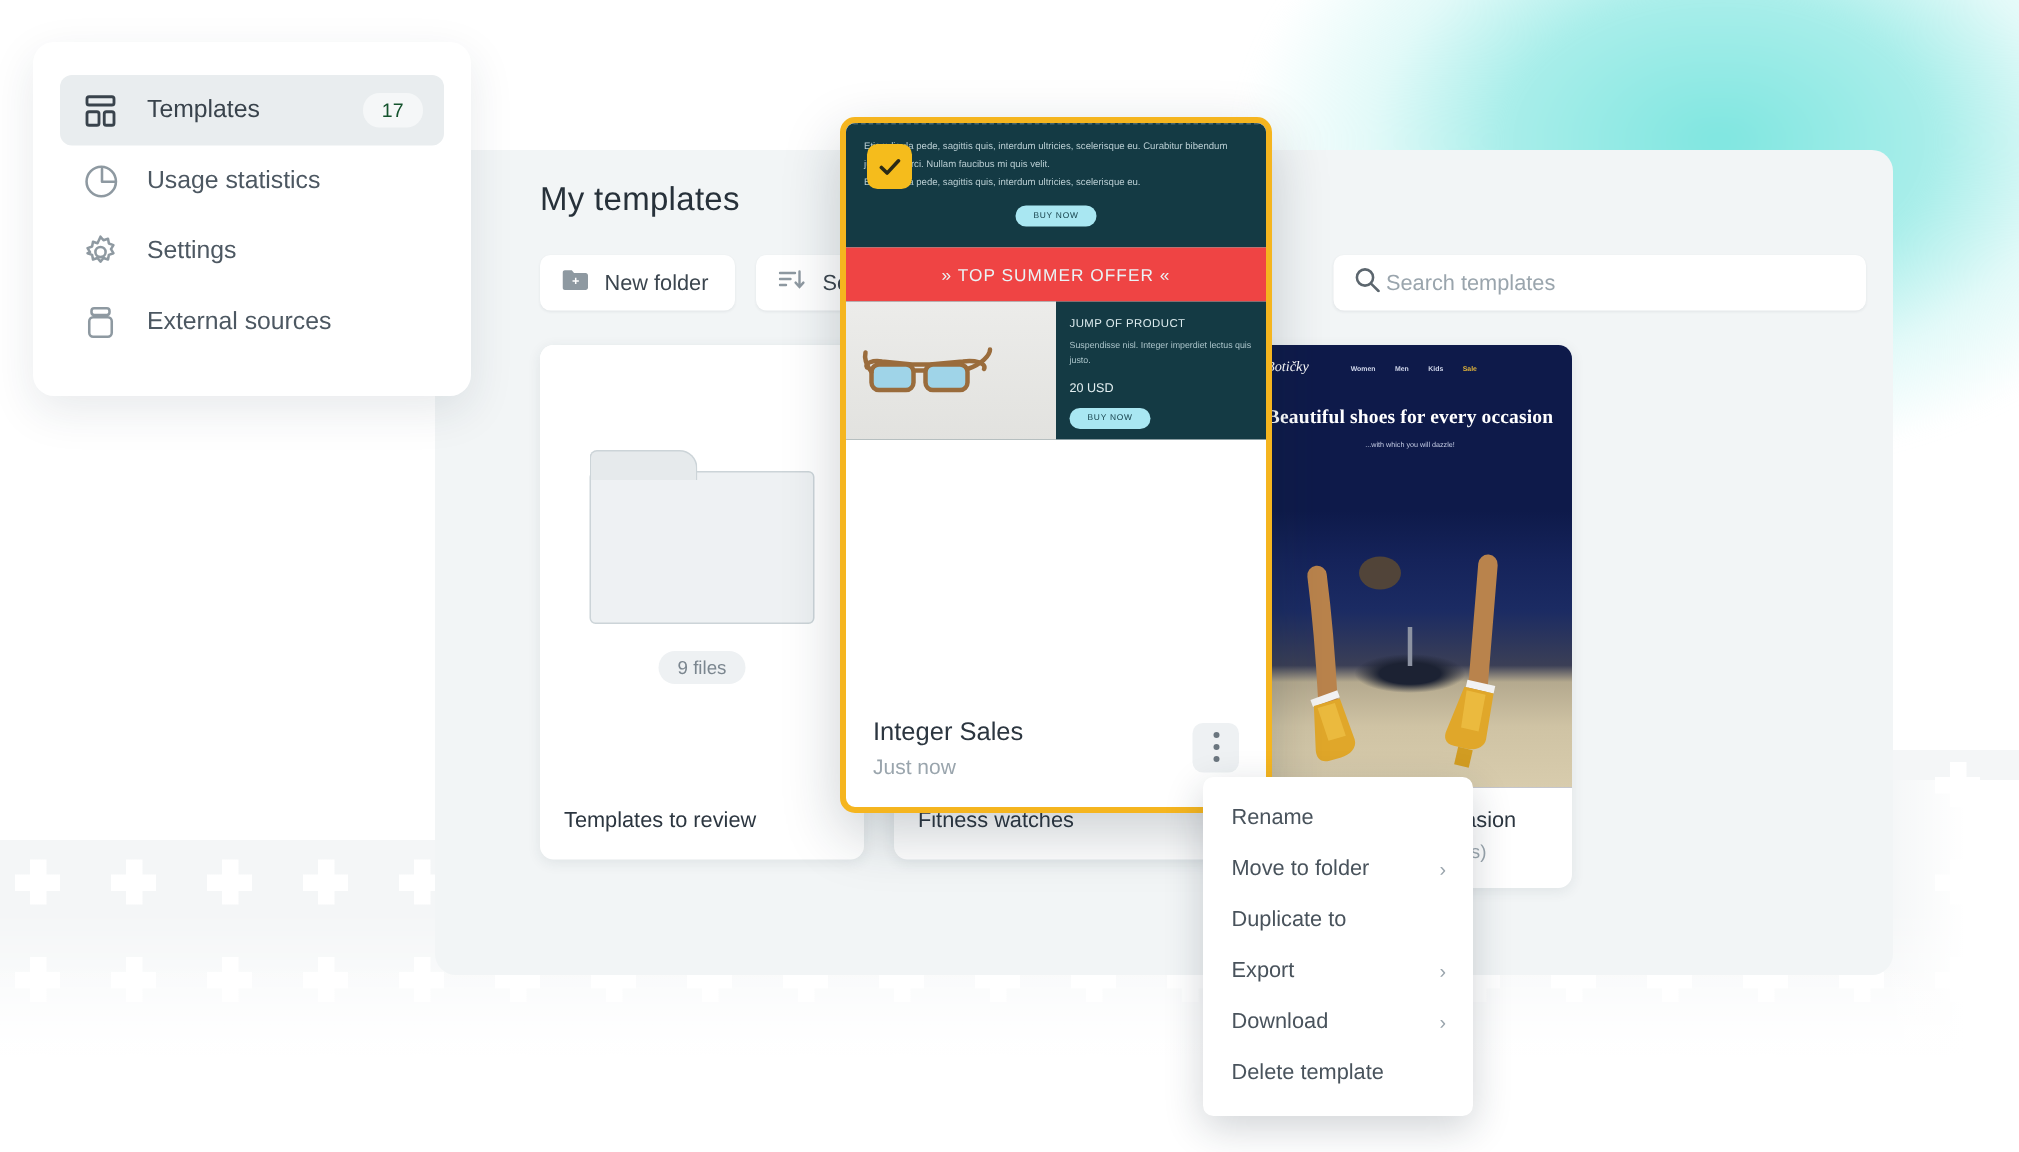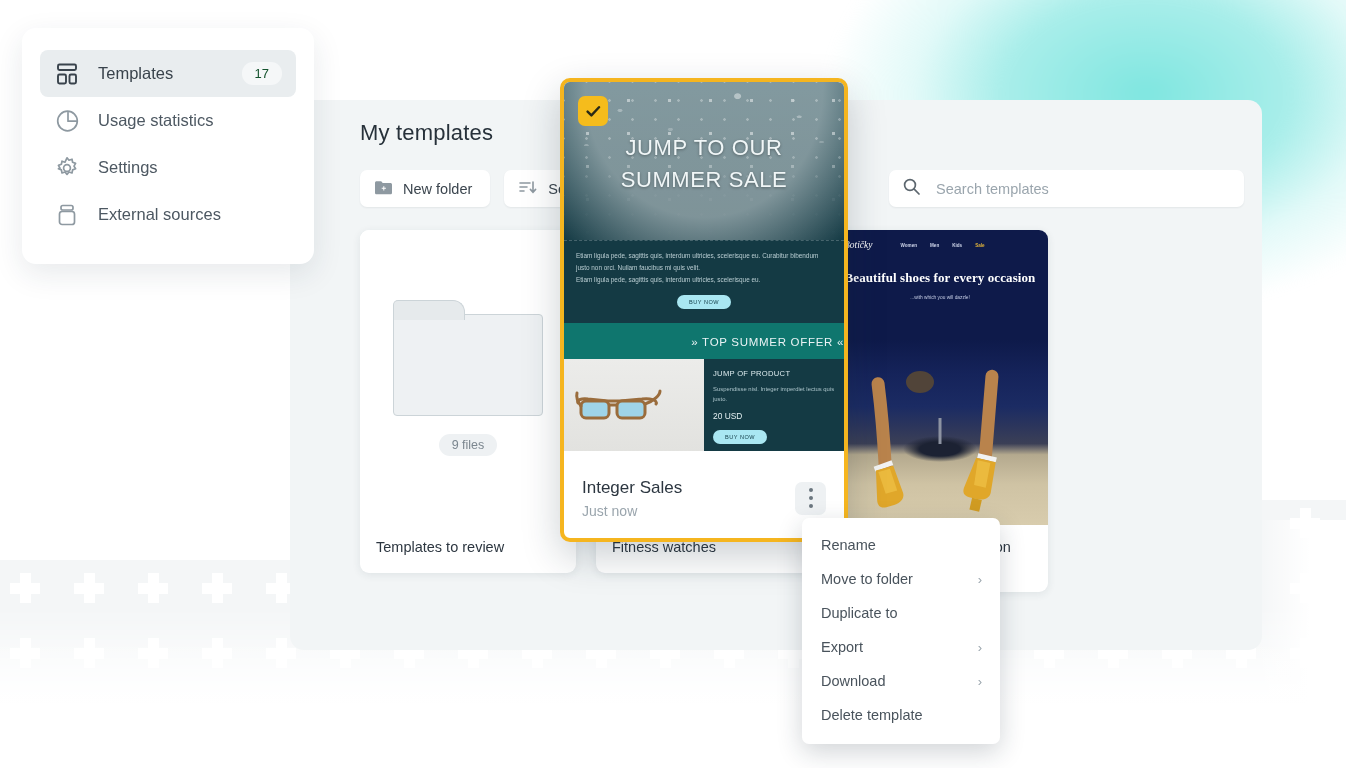--- a/index.html
+++ b/index.html
@@ -102,21 +102,21 @@
   .tool-btn svg { flex: 0 0 auto; }
 
   .search-wrap {
     position: absolute;
     right: 18px; top: 70px;
     width: 355px; height: 37px;
     background: #ffffff;
     border-radius: 7px;
     display: flex; align-items: center;
     padding: 0 14px;
-    gap: 16px;
+    gap: 4px;
     box-shadow: 0 1px 2px rgba(30,45,60,.07);
   }
   .search-wrap input {
     border: none; outline: none;
     flex: 1; height: 100%;
     font-size: 14.5px;
     color: #3b454e;
     background: transparent;
     font-family: "Liberation Sans", sans-serif;
   }
@@ -217,21 +217,21 @@
     color: #b9cdd2; font-size: 6.4px; line-height: 1.85;
     text-align: left;
   }
   .mini-btn {
     display: inline-block; margin-top: 9px;
     background: #a9e7f2; color: #16414b;
     font-size: 5.6px; letter-spacing: .5px;
     padding: 4px 12px; border-radius: 9px;
   }
   .summer-offer {
-    background: #0f766e; text-align: right; padding: 13px 0 11px;
+    background: #ef4444; text-align: center; padding: 13px 0 11px;
     color: #eaf3f5; font-size: 11.5px; letter-spacing: .7px;
   }
   .summer-prod { display: flex; background: #143a44; }
   .summer-prod .img {
     width: 50%; height: 92px;
     background: linear-gradient(to bottom, #ececea, #e2e2df);
     position: relative; overflow: hidden;
   }
   .glasses { position: absolute; left: 8px; top: 28px; width: 92px; height: 40px; }
   .summer-prod .info { width: 50%; padding: 10px 8px 0 9px; text-align: left; }
@@ -318,21 +318,21 @@
     background: #eef1f3; border-radius: 7px; border: none;
     display: flex; flex-direction: column; align-items: center; justify-content: center;
     gap: 4px; cursor: pointer; flex: 0 0 auto;
   }
   .kebab-btn i { width: 4px; height: 4px; border-radius: 50%; background: #6b767f; display: block; }
 
   
   .ctx-menu {
     position: absolute;
     left: 802px; top: 518px;
-    width: 198px;
+    width: 180px;
     background: #ffffff;
     border-radius: 7px;
     box-shadow: 0 8px 26px rgba(25,40,55,.20);
     padding: 10px 0 12px;
     z-index: 60;
   }
   .ctx-item {
     display: flex; align-items: center; justify-content: space-between;
     padding: 9px 18px 9px 19px;
     font-size: 14.5px; color: #49535c;
@@ -670,27 +670,20 @@
   </div>
 
   <div class="drag-card">
     <div class="select-check">
       <svg width="15" height="13" viewBox="0 0 15 13" fill="none" stroke="#2a2a16" stroke-width="2.4" stroke-linecap="round" stroke-linejoin="round">
         <path d="M1.6 6.6L5.4 10.4L13 2.2"></path>
       </svg>
     </div>
     <div class="card-thumb">
       <div class="mail">
-        <div class="summer-hero">
-          <div class="bubbles"></div>
-          <div class="htxt">
-            <div>JUMP TO OUR</div>
-            <div>SUMMER SALE</div>
-          </div>
-        </div>
         <div class="summer-body">
           <p>Etiam ligula pede, sagittis quis, interdum ultricies, scelerisque eu. Curabitur bibendum</p>
           <p>justo non orci. Nullam faucibus mi quis velit.</p>
           <p>Etiam ligula pede, sagittis quis, interdum ultricies, scelerisque eu.</p>
           <span class="mini-btn">BUY NOW</span>
         </div>
         <div class="summer-offer">» TOP SUMMER OFFER «</div>
         <div class="summer-prod">
           <div class="img">
             <svg class="glasses" viewBox="0 0 92 40" fill="none">

